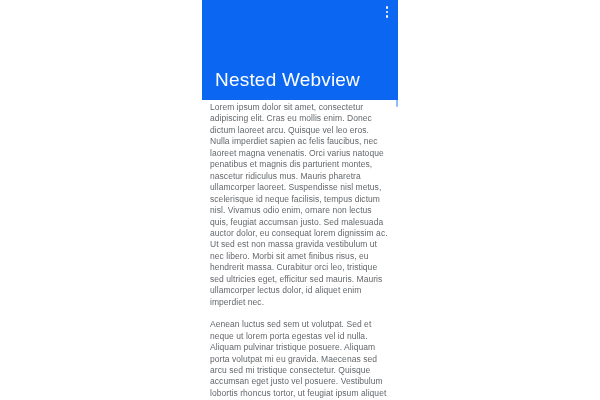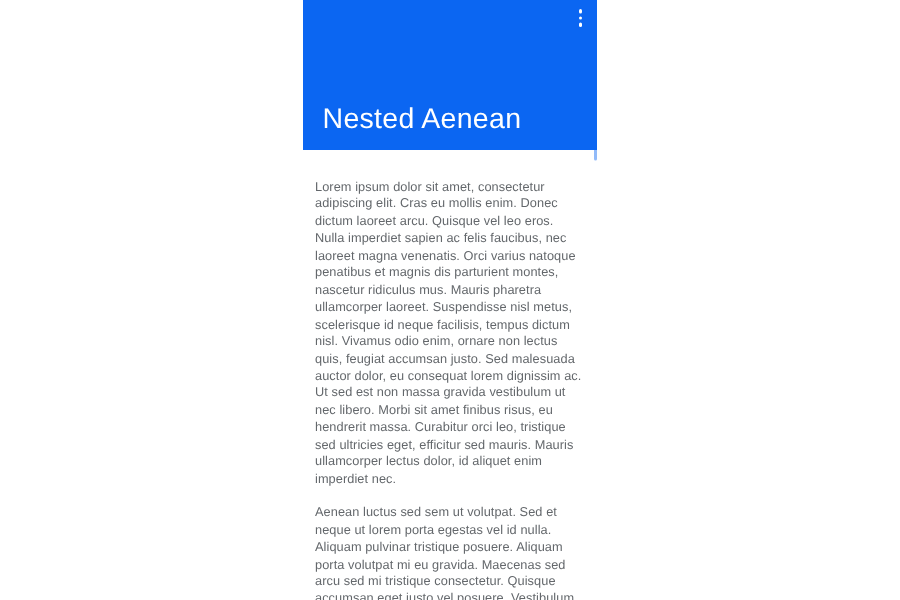--- a/index.html
+++ b/index.html
@@ -54,21 +54,21 @@
   }
   .kebab .dot {
     width: 2.6px; height: 2.6px;
     border-radius: 50%;
     background: #ffffff;
   }
   
   .webview {
     position: absolute;
     top: 100px; left: 0; right: 0; bottom: 0;
-    padding: 19px 8px 0 8px;
+    padding: 2px 8px 0 8px;
     color: #63676b;
     font-size: 8.5px;
     line-height: 11.45px;
     overflow: hidden;
     letter-spacing: 0.05px;
   }
   .webview p {
     margin: 0 0 11px 0;
   }
   .scrollbar-thumb {
@@ -85,21 +85,21 @@
 <div class="device">
 
   <header class="appbar" style="background: rgb(11, 102, 242);">
     <button class="kebab-btn" aria-label="More options">
       <span class="kebab">
         <span class="dot"></span>
         <span class="dot"></span>
         <span class="dot"></span>
       </span>
     </button>
-    <h1 class="appbar-title" style="color: rgb(255, 255, 255);">Nested Aenean</h1>
+    <h1 class="appbar-title" style="color: rgb(255, 255, 255);">Nested Webview</h1>
   </header>
 
   <main class="webview" style="color: rgb(99, 103, 107);">
     <p>Lorem ipsum dolor sit amet, consectetur adipiscing elit. Cras eu mollis enim. Donec dictum laoreet arcu. Quisque vel leo eros. Nulla imperdiet sapien ac felis faucibus, nec laoreet magna venenatis. Orci varius natoque penatibus et magnis dis parturient montes, nascetur ridiculus mus. Mauris pharetra ullamcorper laoreet. Suspendisse nisl metus, scelerisque id neque facilisis, tempus dictum nisl. Vivamus odio enim, ornare non lectus quis, feugiat accumsan justo. Sed malesuada auctor dolor, eu consequat lorem dignissim ac. Ut sed est non massa gravida vestibulum ut nec libero. Morbi sit amet finibus risus, eu hendrerit massa. Curabitur orci leo, tristique sed ultricies eget, efficitur sed mauris. Mauris ullamcorper lectus dolor, id aliquet enim imperdiet nec.</p>
     <p>Aenean luctus sed sem ut volutpat. Sed et neque ut lorem porta egestas vel id nulla. Aliquam pulvinar tristique posuere. Aliquam porta volutpat mi eu gravida. Maecenas sed arcu sed mi tristique consectetur. Quisque accumsan eget justo vel posuere. Vestibulum lobortis rhoncus tortor, ut feugiat ipsum aliquet sed. Aliquam congue tellus nisl, a maximus eros euismod ac. Aenean tempus mauris non risus pretium scelerisque. Nam in augue leo</p>
   </main>
 
   <div class="scrollbar-thumb"></div>
 
 </div>

